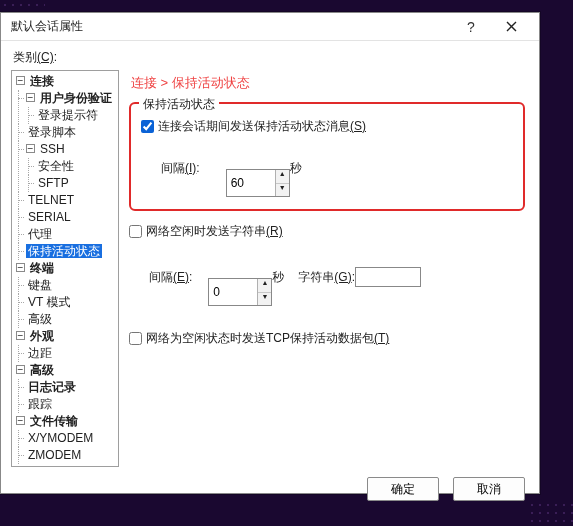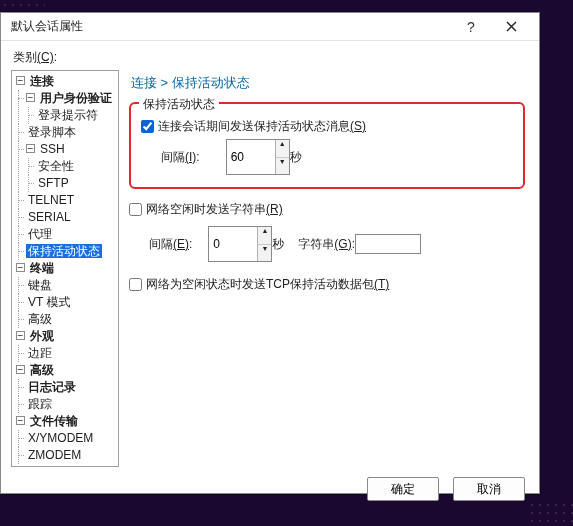--- a/index.html
+++ b/index.html
@@ -114,21 +114,21 @@
     color: #fff;
   }
 
   .right-panel {
     flex: 1;
     display: flex;
     flex-direction: column;
     padding: 2px 4px 0 4px;
   }
   .breadcrumb {
-    color: #0369a1;
+    color: #ef4444;
     font-size: 13px;
     padding: 2px 0 10px 2px;
   }
   .groupbox {
     position: relative;
     border: 1px solid #b5b5b5;
     border-radius: 2px;
     padding: 10px 10px 8px 10px;
     margin-bottom: 10px;
   }
@@ -151,22 +151,23 @@
   .row.indent { padding-left: 20px; }
   input[type="checkbox"] {
     width: 13px; height: 13px;
     accent-color: #0a62d6;
     margin: 0 4px 0 0;
   }
   .num-wrap {
     display: inline-flex;
     align-items: stretch;
     border: 1px solid #888;
-    height: 36px;
-    background: #fff;
+    height: 28px;
+    background: #fff;
+    margin-top: 30px;
   }
   .num-wrap input {
     border: none; outline: none;
     width: 48px;
     padding: 0 4px;
     font-size: 12px;
   }
   .num-wrap .spin {
     width: 14px;
     display: flex; flex-direction: column;
@@ -335,21 +336,21 @@
                 </div>
             </div>
             <span class="lbl-text">秒</span>
             <span style="width:14px"></span>
             <span class="lbl-text">
               <span>字符串</span><span class="underline-hot">(G)</span>:
             </span>
             <input class="txt-input" type="text" value="" style="">
           </div>
 
-          <div class="row" style="margin-top:10px">
+          <div class="row" style="margin-top:20px">
             <input type="checkbox" style="">
             <span class="lbl-text">
               <span>网络为空闲状态时发送TCP保持活动数据包</span><span class="underline-hot">(T)</span>
             </span>
           </div>
 
         </div>
       </div>
 
       <div class="button-row">

